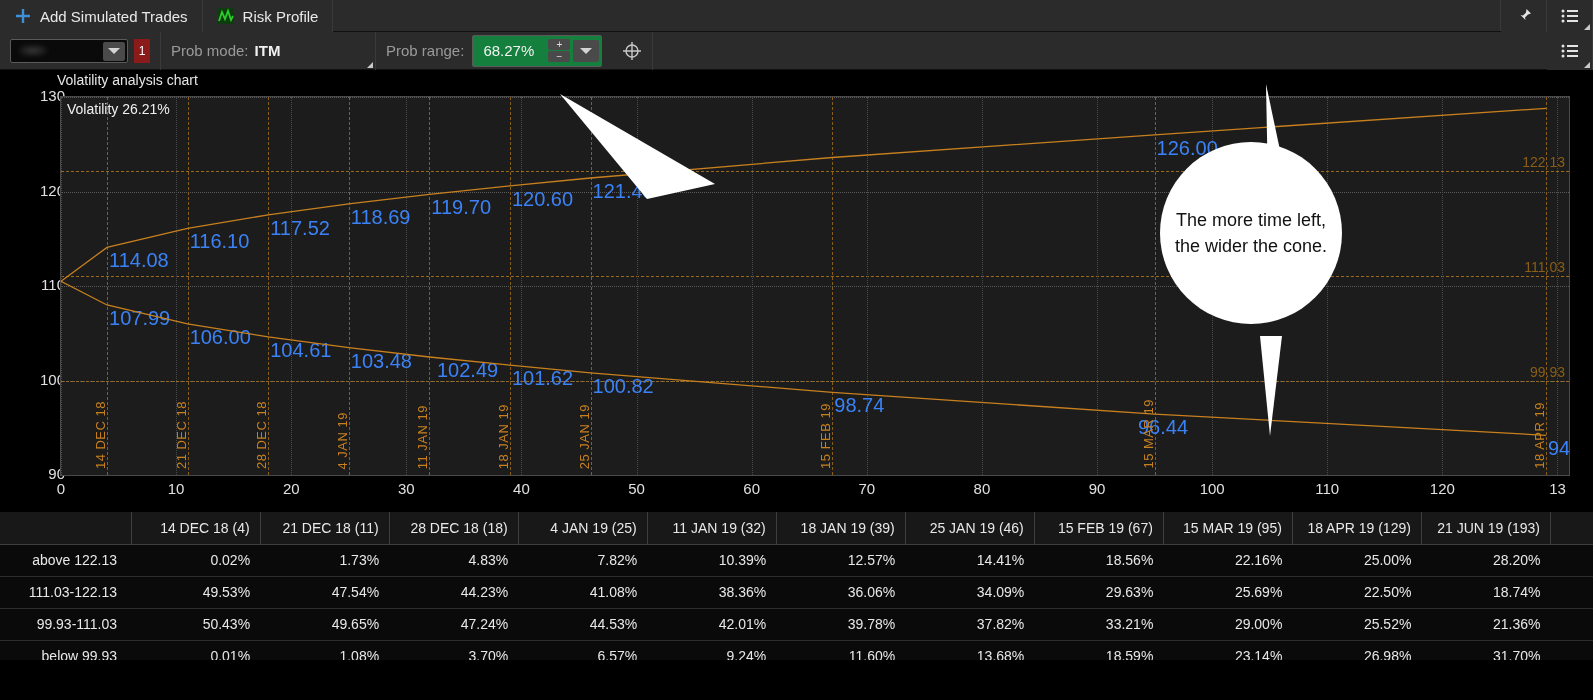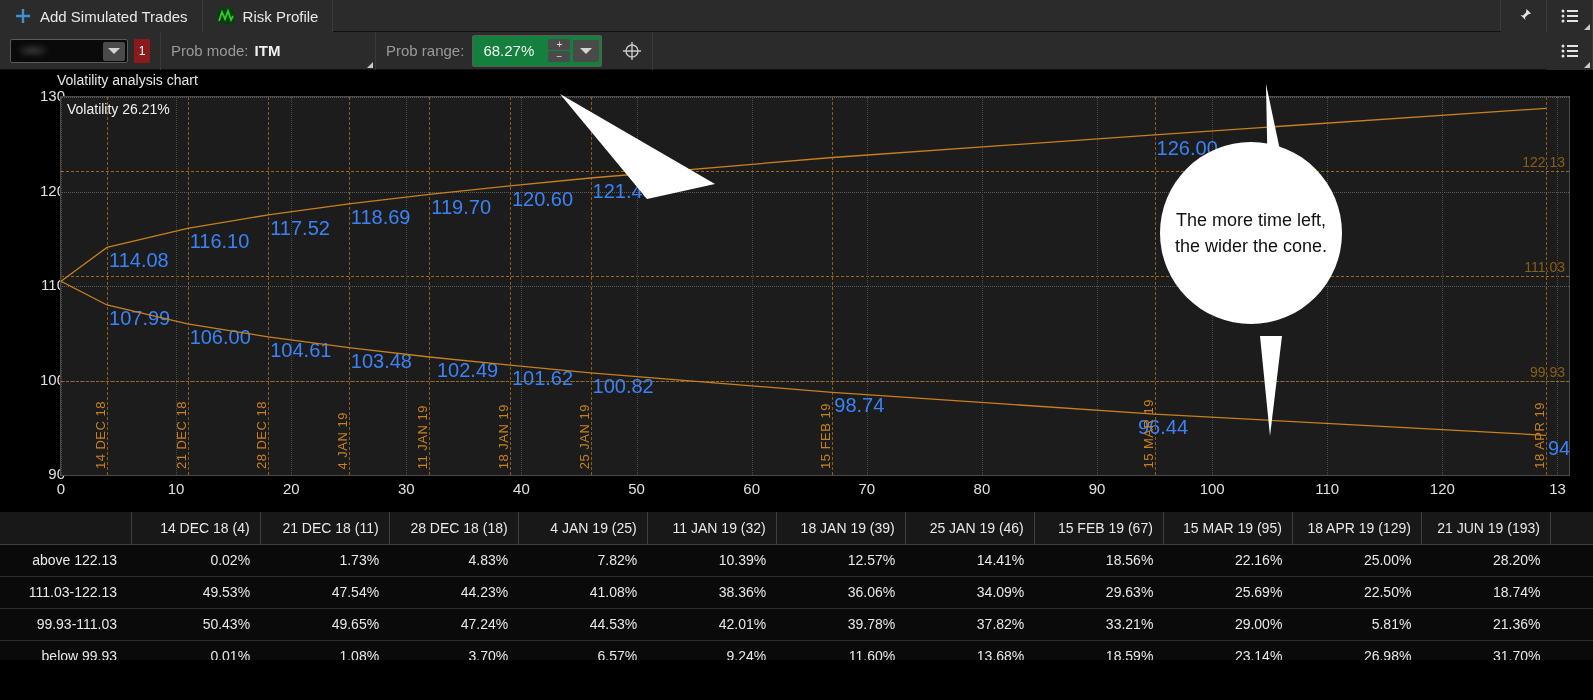--- a/index.html
+++ b/index.html
@@ -429,21 +429,21 @@
             <td class="rowhead">99.93-111.03</td>
             <td>50.43%</td>
             <td>49.65%</td>
             <td>47.24%</td>
             <td>44.53%</td>
             <td>42.01%</td>
             <td>39.78%</td>
             <td>37.82%</td>
             <td>33.21%</td>
             <td>29.00%</td>
-            <td>5.81%</td>
+            <td>25.52%</td>
             <td>21.36%</td>
             <td></td>
           </tr>
           <tr>
             <td class="rowhead">below 99.93</td>
             <td>0.01%</td>
             <td>1.08%</td>
             <td>3.70%</td>
             <td>6.57%</td>
             <td>9.24%</td>

